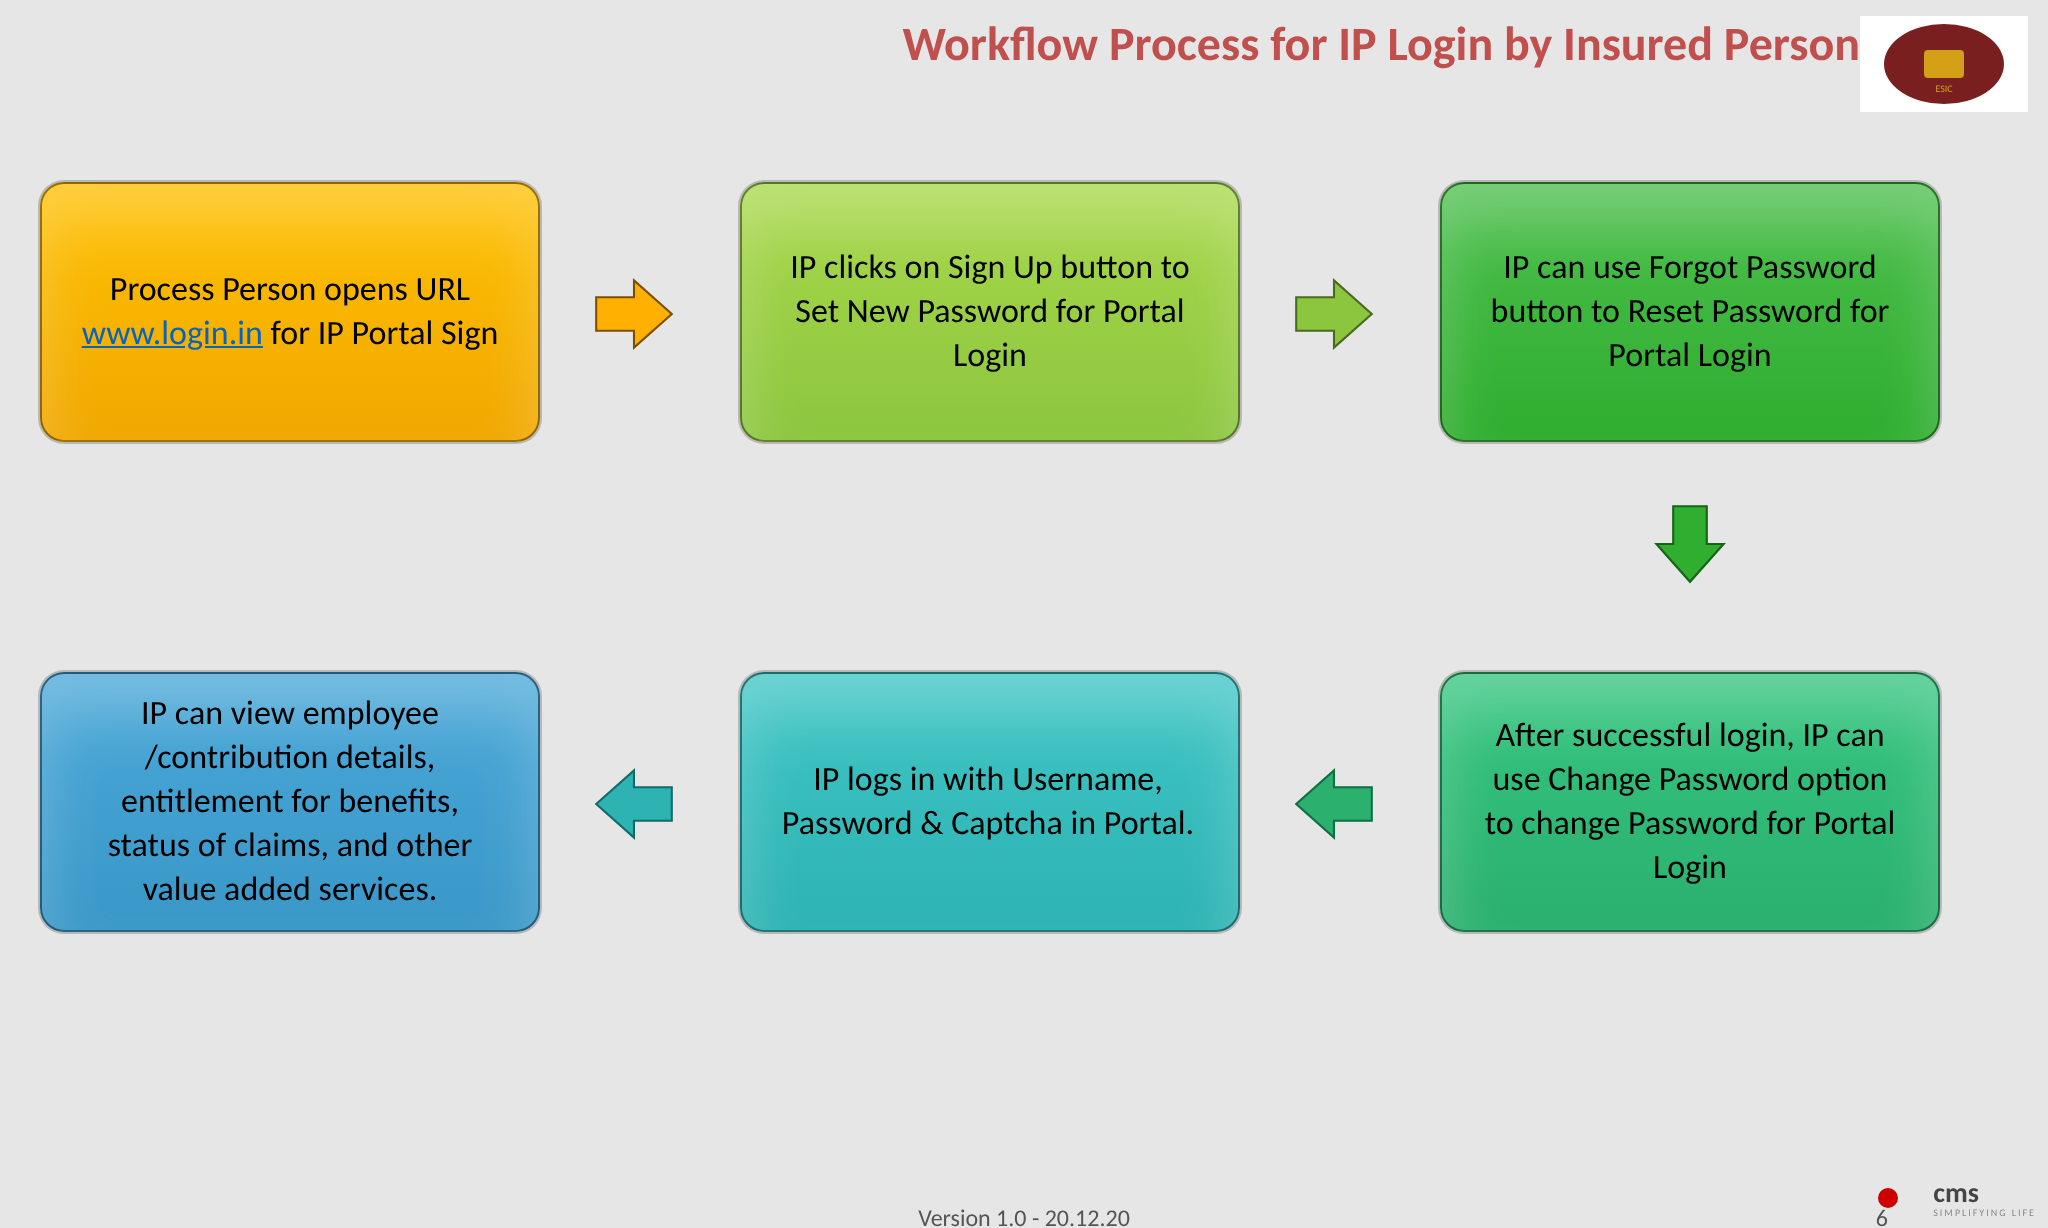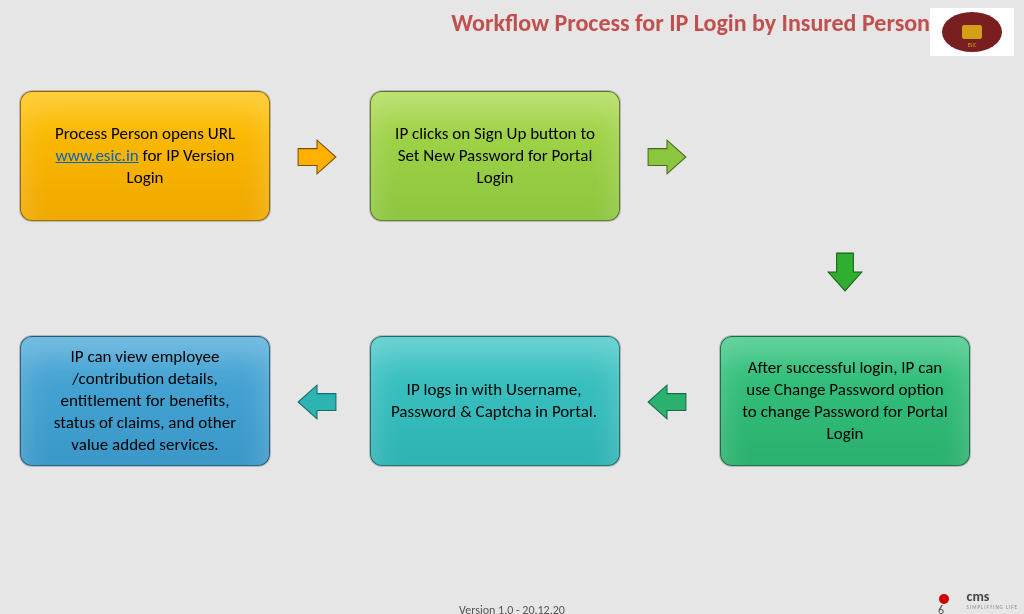--- a/index.html
+++ b/index.html
@@ -144,28 +144,31 @@
       <div class="logo-inner"></div>
       <div class="logo-text">ESIC</div>
     </div>
   </div>
 </div>
 
 <div class="flow-area">
 
   <div class="step c1 p1">
     <span>
-      <span>Process Person opens URL </span><a href="#">www.esic.in</a><span> for IP Version Login</span>
+      <span>Process Person opens URL </span><a href="#">www.login.in</a><span> for IP Portal Sign</span>
     </span>
   </div>
 
   <div class="step c2 p2">
     <span>IP clicks on Sign Up button to Set New Password for Portal Login</span>
   </div>
 
+  <div class="step c3 p3">
+    <span>IP can use Forgot Password button to Reset Password for Portal Login</span>
+  </div>
 
   <div class="step c4 p4">
     <span>After successful login, IP can use Change Password option to change Password for Portal Login</span>
   </div>
 
   <div class="step c5 p5">
     <span>IP logs in with Username, Password &amp; Captcha in Portal.</span>
   </div>
 
   <div class="step c6 p6">

